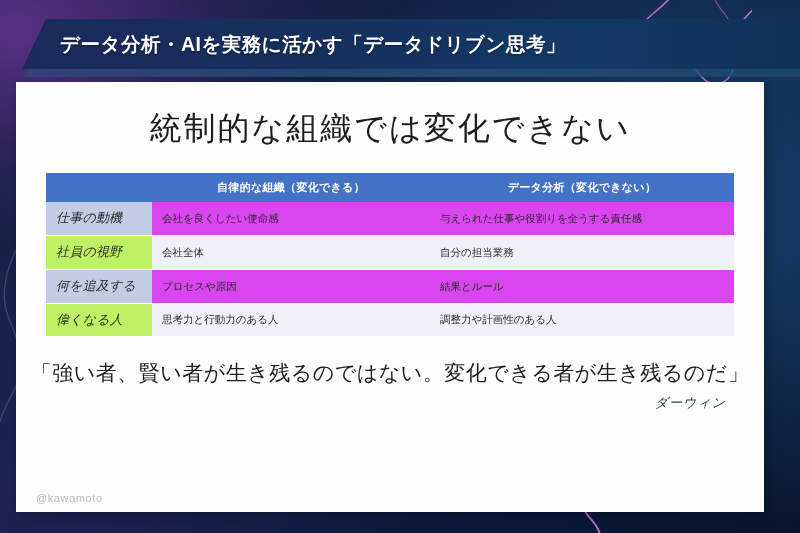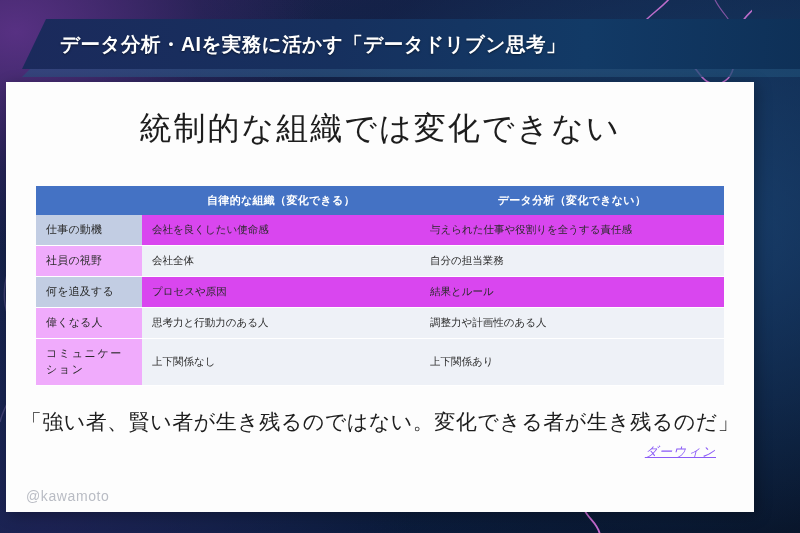--- a/index.html
+++ b/index.html
@@ -39,72 +39,72 @@
   
   #banner-shadow {
     position:absolute; left:22px; top:69px; width:784px; height:8px;
     background:linear-gradient(92deg, #2e4b7e 0%, #2a5480 50%, #1d4a72 100%);
     clip-path: polygon(8px 0, 100% 0, 100% 100%, 0 100%);
     opacity:0.75;
   }
 
   
   #card {
-    position:absolute; left:6px; top:82px; width:748px; height:430px;
+    position:absolute; left:16px; top:82px; width:748px; height:430px;
     background:#fdfdfd;
     box-shadow: 3px 3px 14px rgba(0,0,0,0.30);
   }
   #page-title {
     text-align:center; margin-top:25px;
     font-family:"Liberation Serif", serif;
     font-size:32px; color:#1d1d1d; letter-spacing:2px; font-weight:normal;
   }
 
   
   #comparison-table {
-    margin:35px auto 0 auto; width:688px;
+    margin:22px auto 0 auto; width:688px;
     border-collapse:collapse; table-layout:fixed;
     font-size:10.5px; color:#2a2a2a;
   }
   #comparison-table col.c1 { width:106px; }
   #comparison-table col.c2 { width:278px; }
   #comparison-table col.c3 { width:304px; }
   #comparison-table th {
     background:#4472c4; color:#ffffff; font-size:11px; font-weight:bold;
     text-align:center; padding:7px 4px; border:none;
     letter-spacing:0.3px;
   }
   #comparison-table th.blank { background:#4472c4; }
   #comparison-table td {
     padding:7px 10px; vertical-align:middle; line-height:1.45;
     border-bottom:1px solid #ffffff;
   }
   tr.odd td { background:#d946ef; }
   tr.even td { background:#eef1f7; }
   tr.odd td.label { background:#c2cde3; }
-  tr.even td.label { background:#f0abfc; }
-  td.label { font-size:11px; letter-spacing:0.2px; }
+  tr.even td.label { background:#bef264; }
+  td.label { font-size:13px; letter-spacing:0.2px;font-style:italic; }
   td.label.spaced { letter-spacing:1.6px; }
   .tall td { padding-top:10px; padding-bottom:10px; }
   .line2 { display:block; }
 
   
   #quote {
     margin:22px 0 0 0; text-align:center;
     font-family:Liberation Serif, serif;
     font-size:21px; color:#1d1d1d; letter-spacing:0.5px;
   }
   #quote-attrib {
     margin:7px 38px 0 0; text-align:right;
     font-family:"Liberation Serif", serif;
-    font-size:13px; color:#8b5cf6; font-style:italic; letter-spacing:1px;text-decoration:underline;
+    font-size:13px; color:#14532d; font-style:italic; letter-spacing:1px;
   }
   #watermark {
     position:absolute; left:20px; bottom:8px;
-    font-size:14px; color:#b9bcc4; letter-spacing:0.6px;
+    font-size:11px; color:#b9bcc4; letter-spacing:0.6px;
   }
 </style>
 </head>
 <body>
 
 <div id="slide">
 
   <svg class="squiggle" id="sq-top" width="190" height="130" viewBox="0 0 190 130">
     <path d="M118 -6 C112 14, 96 22, 84 34 C74 44, 70 56, 82 64 C96 72, 114 70, 128 78
              C136 83, 138 92, 146 96 C155 101, 166 96, 170 86 C176 72, 172 54, 178 40
@@ -179,29 +179,20 @@
           <td class="label">偉くなる人</td>
           <td>
             <span class="line2">思考力と行動力のある人</span>
           </td>
           <td>
             <span class="line2">調整力や計画性のある人</span>
           </td>
         </tr>
 
 
-        <tr class="even tall">
-          <td class="label spaced">コミュニケーション</td>
-          <td>
-            <span class="line2">上下関係なし</span>
-          </td>
-          <td>
-            <span class="line2">上下関係あり</span>
-          </td>
-        </tr>
 
       </tbody>
     </table>
 
     <div id="quote">「強い者、賢い者が生き残るのではない。変化できる者が生き残るのだ」</div>
     <div id="quote-attrib">ダーウィン</div>
 
     <div id="watermark">@kawamoto</div>
   </div>
 </div>

